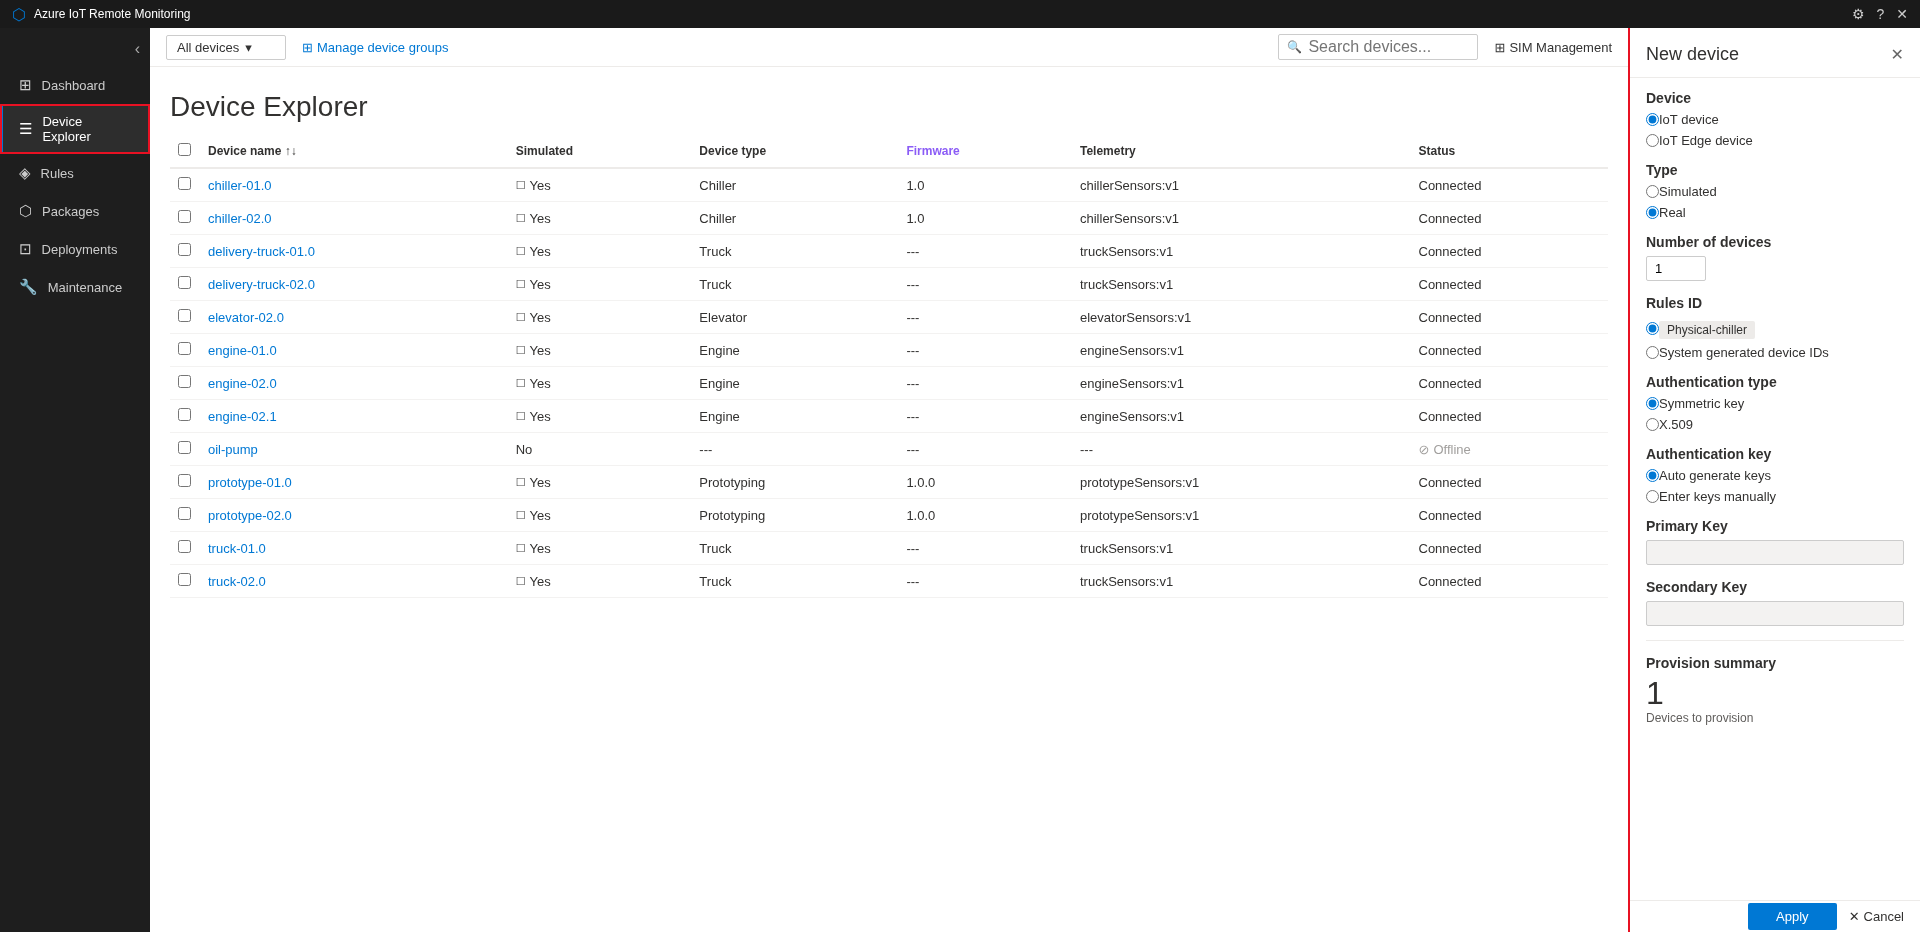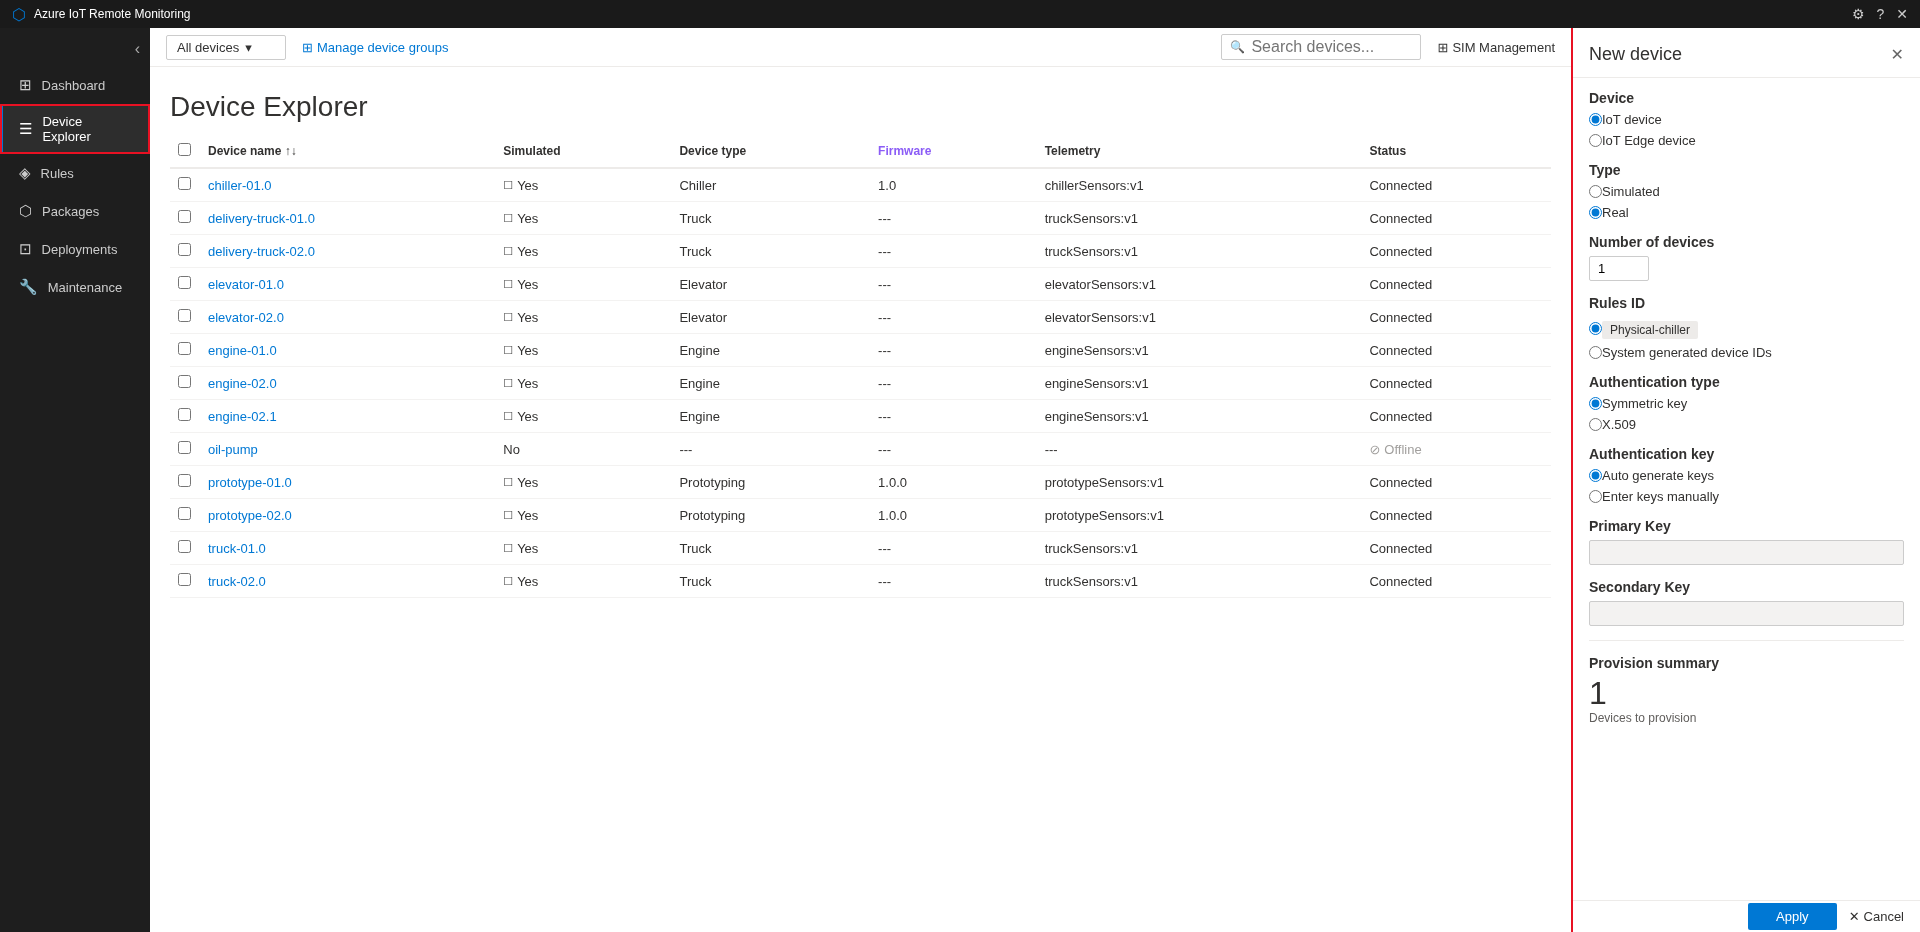--- a/index.html
+++ b/index.html
@@ -153,21 +153,21 @@
     tbody tr { border-bottom: 1px solid #f3f2f1; }
     tbody td { padding: 8px 8px; font-size: 13px; color: #323130; vertical-align: middle; }
     .device-link { color: #0078d4; cursor: pointer; text-decoration: none; }
     .status-connected { color: #323130; }
     .status-offline { color: #a19f9d; display: flex; align-items: center; gap: 4px; }
     .checkbox-cell { width: 30px; }
     input[type="checkbox"] { cursor: pointer; }
 
     
     .right-panel {
-      width: 349px;
+      width: 292px;
       background: #fff;
       border-left: 2px solid #e81123;
       display: flex;
       flex-direction: column;
       flex-shrink: 0;
       overflow: hidden;
     }
     .panel-header {
       display: flex;
       align-items: center;
@@ -364,49 +364,49 @@
               <td>
                 <span style="display:flex;align-items:center;gap:4px;"><span style="font-size:11px;color:#444;">☐</span> Yes</span>
               </td>
               <td>Chiller</td>
               <td>1.0</td>
               <td>chillerSensors:v1</td>
               <td class="status-connected">Connected</td>
             </tr>
             <tr>
               <td class="checkbox-cell"><input type="checkbox" style=""></td>
+              <td><a class="device-link">chiller-02.0</a></td>
+              <td>
+                <span style="display:flex;align-items:center;gap:4px;"><span style="font-size:11px;color:#444;">☐</span> Yes</span>
+              </td>
+              <td>Chiller</td>
+              <td>1.0</td>
+              <td>chillerSensors:v1</td>
+              <td class="status-connected">Connected</td>
+            </tr>
+            <tr>
+              <td class="checkbox-cell"><input type="checkbox" style=""></td>
               <td><a class="device-link">delivery-truck-01.0</a></td>
               <td>
                 <span style="display:flex;align-items:center;gap:4px;"><span style="font-size:11px;color:#444;">☐</span> Yes</span>
               </td>
               <td>Truck</td>
               <td>---</td>
               <td>truckSensors:v1</td>
               <td class="status-connected">Connected</td>
             </tr>
             <tr>
               <td class="checkbox-cell"><input type="checkbox" style=""></td>
               <td><a class="device-link">delivery-truck-02.0</a></td>
               <td>
                 <span style="display:flex;align-items:center;gap:4px;"><span style="font-size:11px;color:#444;">☐</span> Yes</span>
               </td>
               <td>Truck</td>
               <td>---</td>
               <td>truckSensors:v1</td>
-              <td class="status-connected">Connected</td>
-            </tr>
-            <tr>
-              <td class="checkbox-cell"><input type="checkbox" style=""></td>
-              <td><a class="device-link">elevator-01.0</a></td>
-              <td>
-                <span style="display:flex;align-items:center;gap:4px;"><span style="font-size:11px;color:#444;">☐</span> Yes</span>
-              </td>
-              <td>Elevator</td>
-              <td>---</td>
-              <td>elevatorSensors:v1</td>
               <td class="status-connected">Connected</td>
             </tr>
             <tr>
               <td class="checkbox-cell"><input type="checkbox" style=""></td>
               <td><a class="device-link">elevator-02.0</a></td>
               <td>
                 <span style="display:flex;align-items:center;gap:4px;"><span style="font-size:11px;color:#444;">☐</span> Yes</span>
               </td>
               <td>Elevator</td>
               <td>---</td>

